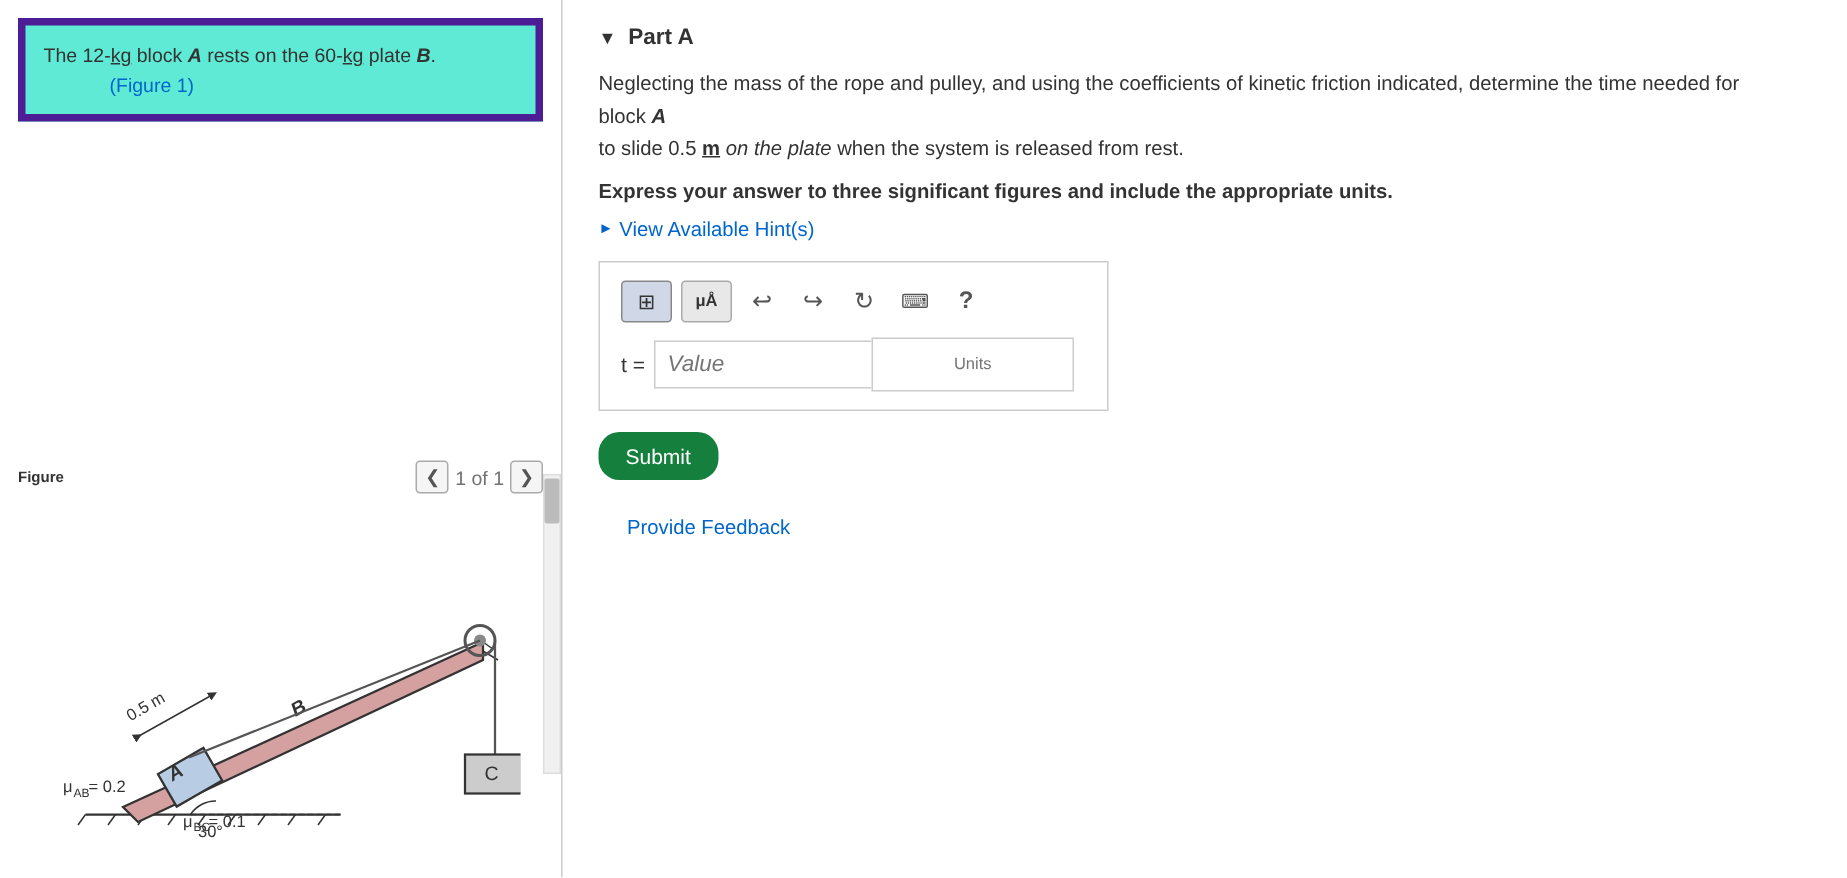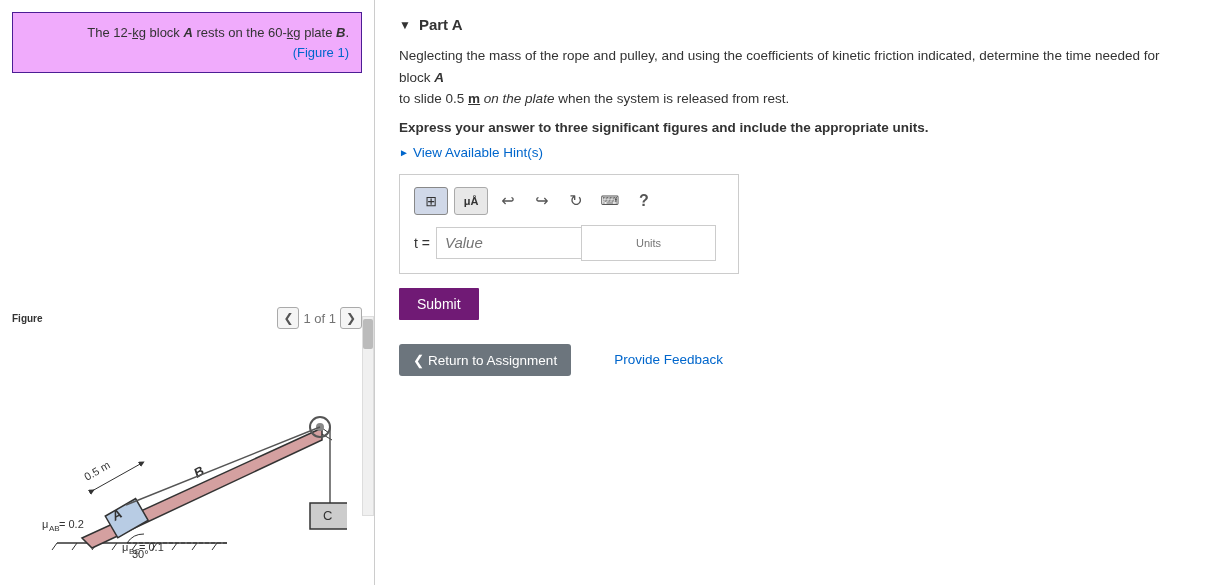--- a/index.html
+++ b/index.html
@@ -17,27 +17,26 @@
     .left-panel {
       width: 375px;
       min-height: 585px;
       border-right: 1px solid #ccc;
       padding: 12px;
       position: relative;
       display: flex;
       flex-direction: column;
     }
     .problem-text {
-      background: #f0abfc;
-      border: 1px solid #4c1d95;
+      background: #5eead4;
+      border: 5px solid #4c1d95;
       padding: 10px 12px;
       font-size: 13px;
       line-height: 1.5;
       margin-bottom: 8px;
-      text-align: right;
     }
     .problem-text a {
       color: #0066cc;
       text-decoration: none;
       font-size: 13px;
       margin-left: 44px;
     }
     .figure-controls {
       display: flex;
       align-items: center;
@@ -230,26 +229,26 @@
       border-left: 1px solid #ccc;
       padding: 0 8px;
       font-size: 11px;
       color: #aaa;
       outline: none;
       text-align: center;
     }
 
     
     .submit-btn {
-      background: #701a75;
+      background: #15803d;
       color: #fff;
       border: none;
       padding: 8px 18px;
       font-size: 14px;
-      border-radius: 1px;
+      border-radius: 14px;
       cursor: pointer;
       margin-bottom: 24px;
       display: block;
     }
 
     
     .bottom-row {
       display: flex;
       align-items: center;
       gap: 24px;
@@ -413,17 +412,16 @@
     </div>
   </div>
 
   <br>
 
   
   <button class="submit-btn">Submit</button>
 
   
   <div class="bottom-row">
-    <button class="return-btn">❮ Return to Assignment</button>
     <a class="feedback-link">Provide Feedback</a>
   </div>
 
 </div>
 
 </body></html>

